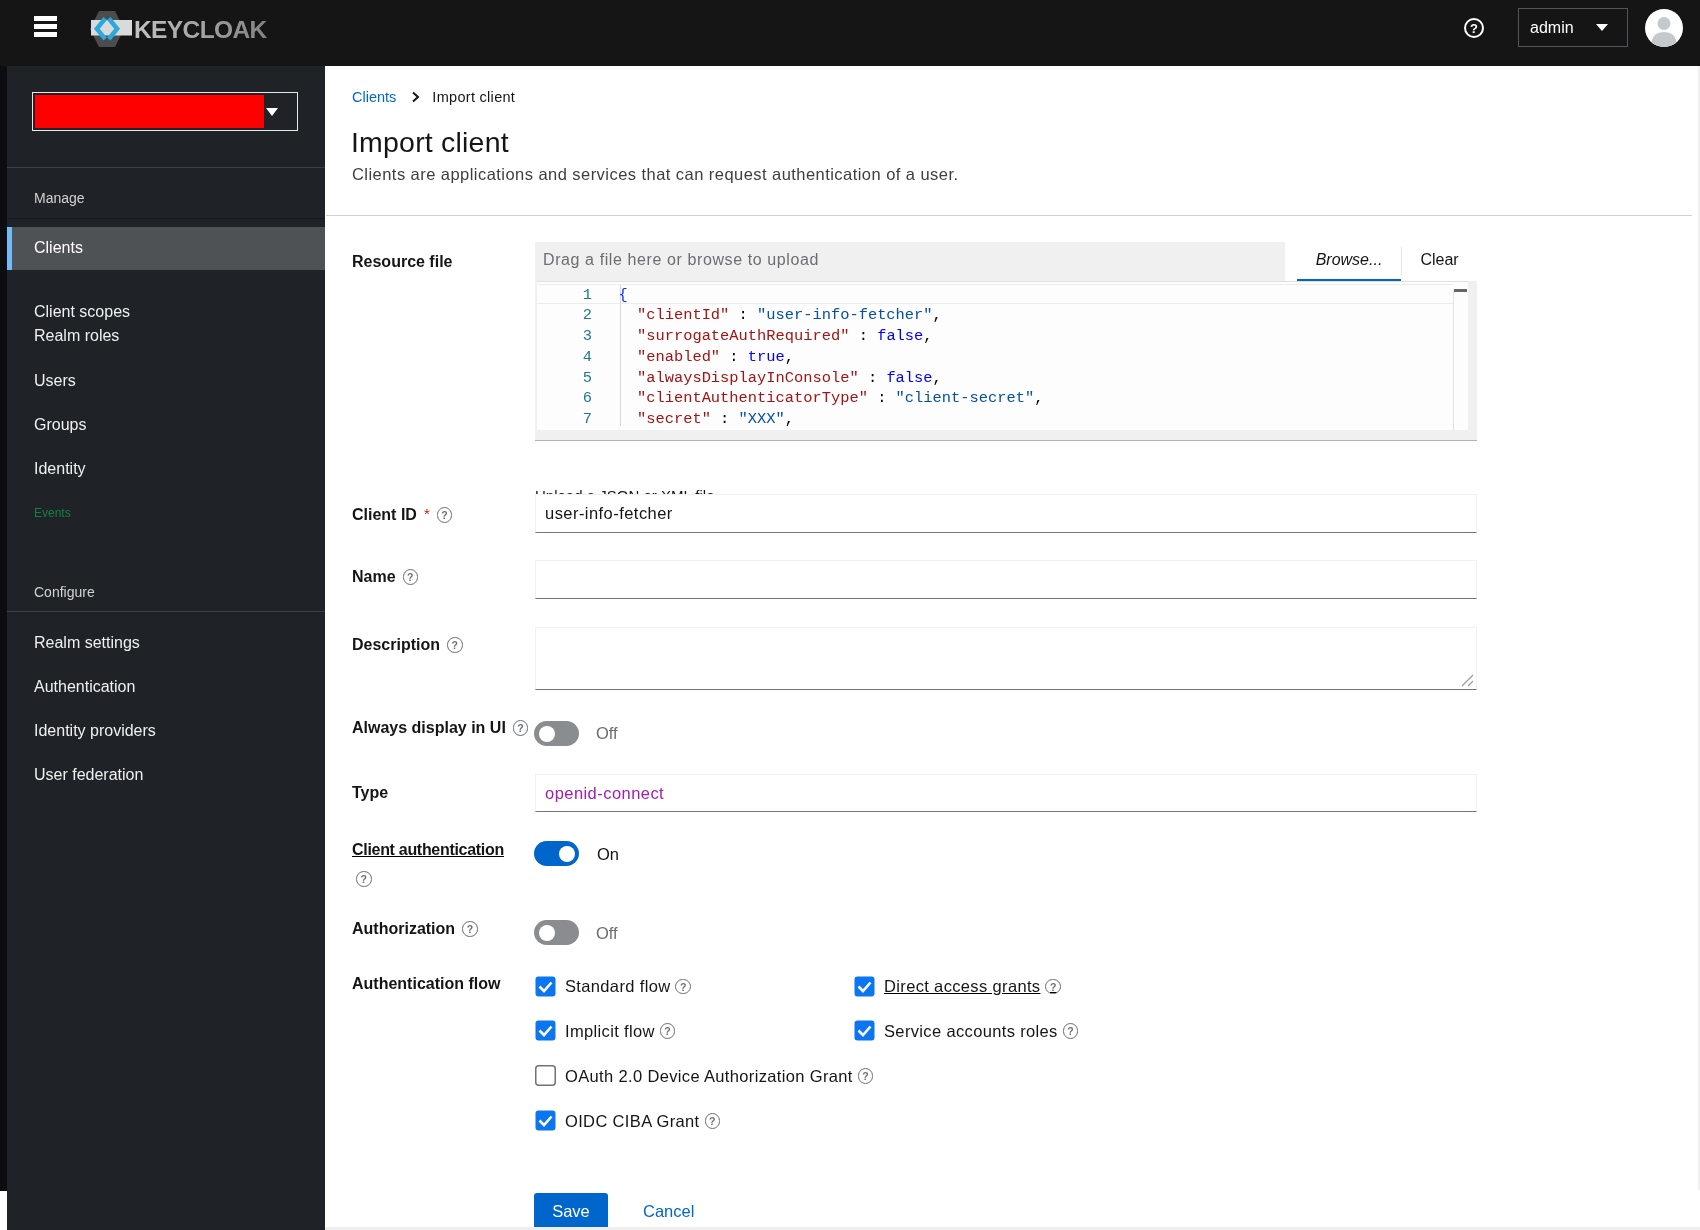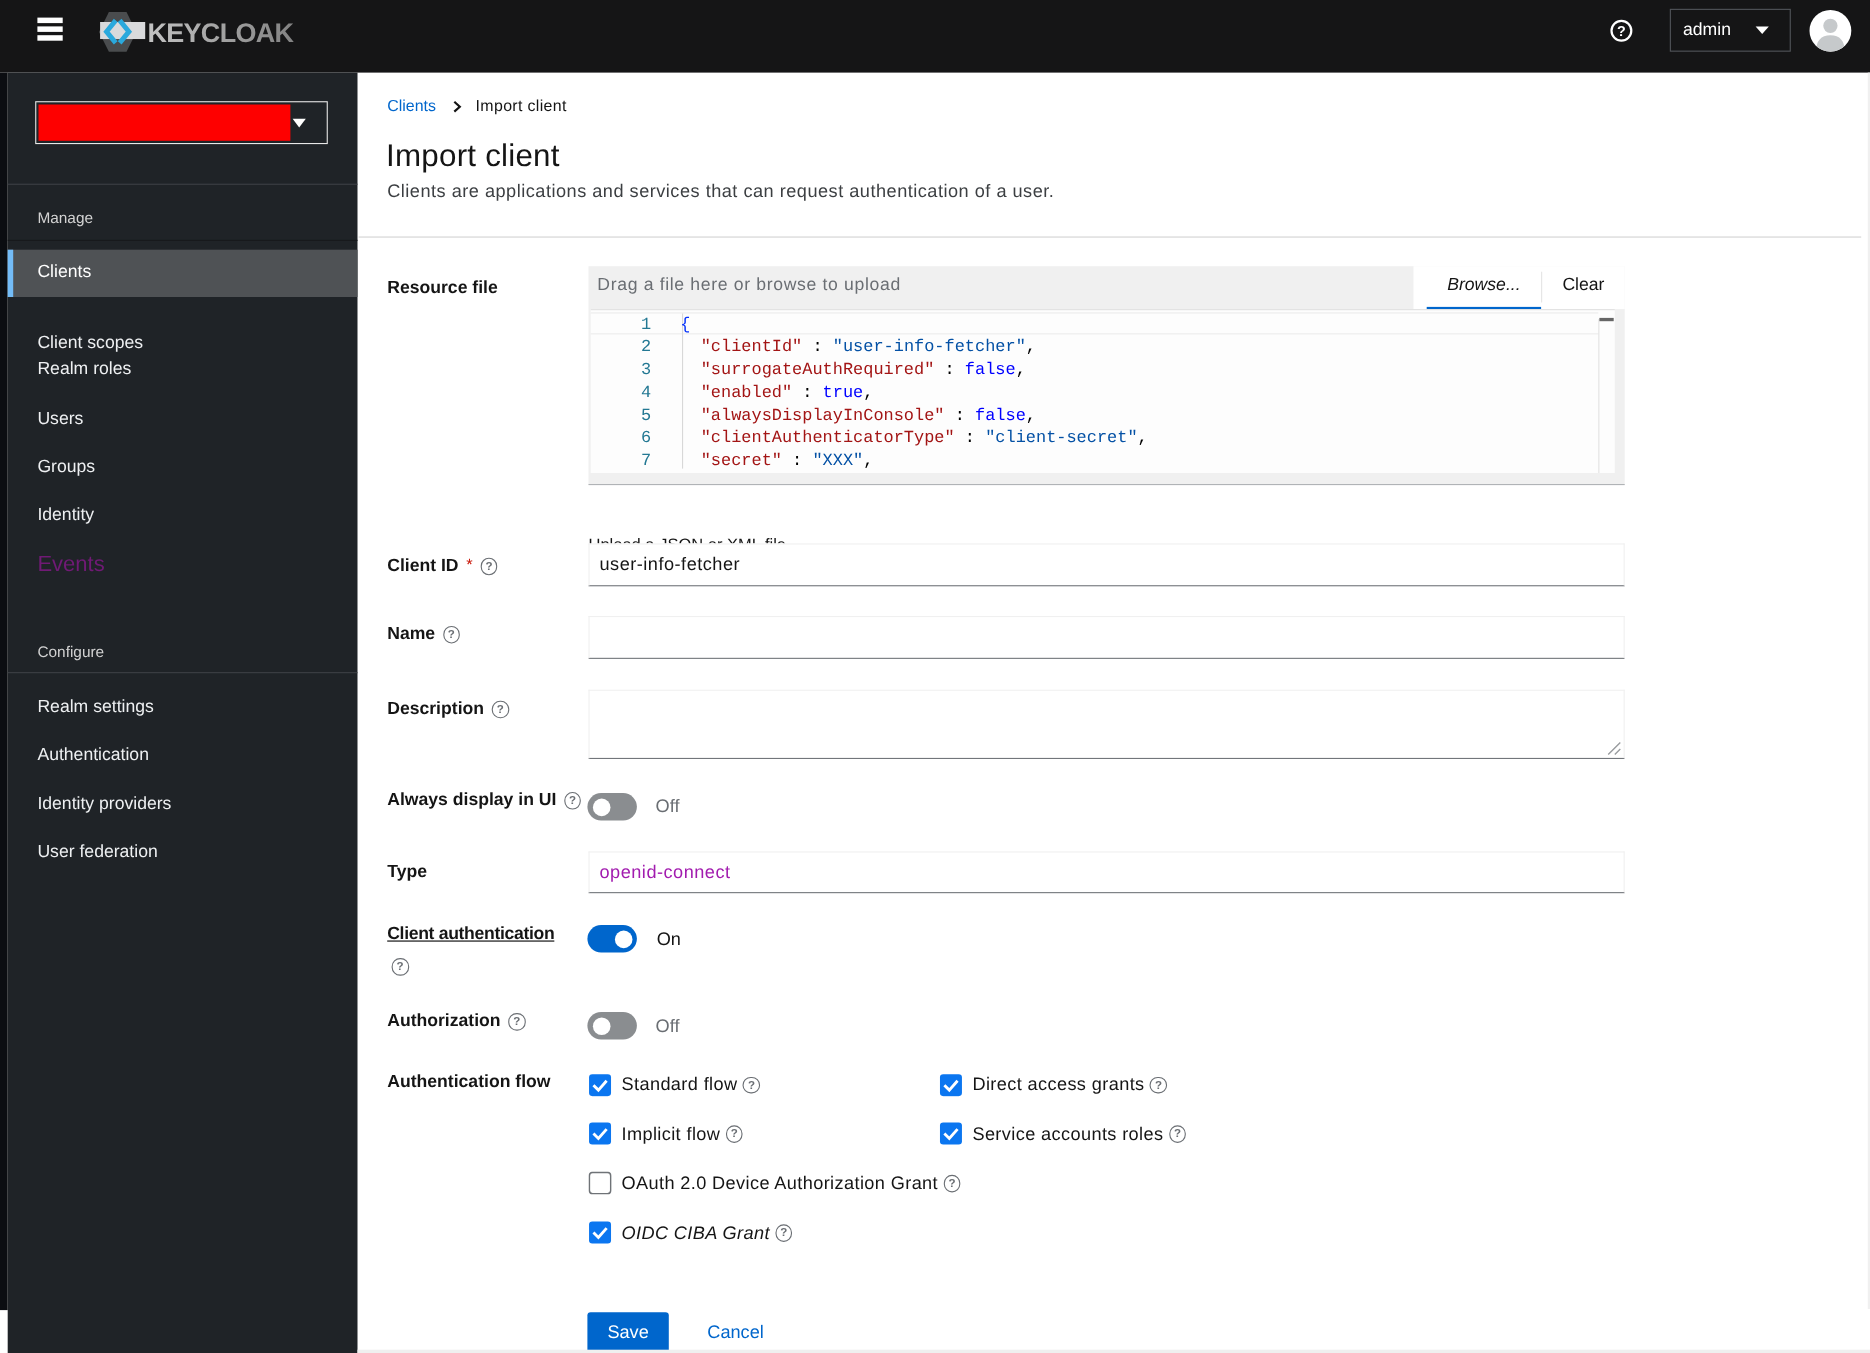--- a/index.html
+++ b/index.html
@@ -53,21 +53,21 @@
 <div class="abs" style="left:7px;top:166.5px;width:318px;height:1px;background:#3c4045;"></div>
 <div class="abs" style="left:34px;top:190px;font-size:14px;color:#d2d2d2;">Manage</div>
 <div class="abs" style="left:7px;top:217.5px;width:318px;height:1px;background:#17191c;"></div>
 <div class="abs" style="left:7px;top:226.5px;width:318px;height:43.5px;background:#4f5255;border-left:5px solid #73bcf7;"></div>
 <div class="abs" style="left:34px;top:225.5px;width:280px;height:44px;display:flex;align-items:center;font-size:16px;color:#fff;">Clients</div>
 <div class="abs" style="left:34px;top:270px;width:280px;height:44px;display:flex;align-items:center;font-size:16px;color:#eef0f2;margin-top:20px;">Client scopes</div>
 <div class="abs" style="left:34px;top:314.3px;width:280px;height:44px;display:flex;align-items:center;font-size:16px;color:#eef0f2;">Realm roles</div>
 <div class="abs" style="left:34px;top:358.5px;width:280px;height:44px;display:flex;align-items:center;font-size:16px;color:#eef0f2;">Users</div>
 <div class="abs" style="left:34px;top:402.6px;width:280px;height:44px;display:flex;align-items:center;font-size:16px;color:#eef0f2;">Groups</div>
 <div class="abs" style="left:34px;top:446.8px;width:280px;height:44px;display:flex;align-items:center;font-size:16px;color:#eef0f2;">Identity</div>
-<div class="abs" style="left:34px;top:491px;width:280px;height:44px;display:flex;align-items:center;font-size:20px;color:#701a75;">Events</div>
+<div class="abs" style="left:34px;top:491px;width:280px;height:44px;display:flex;align-items:center;font-size:12px;color:#15803d;">Events</div>
 <div class="abs" style="left:34px;top:621px;width:280px;height:44px;display:flex;align-items:center;font-size:16px;color:#eef0f2;">Realm settings</div>
 <div class="abs" style="left:34px;top:664.6px;width:280px;height:44px;display:flex;align-items:center;font-size:16px;color:#eef0f2;">Authentication</div>
 <div class="abs" style="left:34px;top:708.6px;width:280px;height:44px;display:flex;align-items:center;font-size:16px;color:#eef0f2;">Identity providers</div>
 <div class="abs" style="left:34px;top:752.6px;width:280px;height:44px;display:flex;align-items:center;font-size:16px;color:#eef0f2;">User federation</div>
 <div class="abs" style="left:34px;top:583.5px;font-size:14px;color:#d2d2d2;">Configure</div>
 <div class="abs" style="left:7px;top:611px;width:318px;height:1px;background:#3c4045;"></div>
 
 <div class="abs" style="left:352px;top:88.5px;display:flex;align-items:center;font-size:14.5px;">
   <span style="color:#0066cc;">Clients</span>
   <svg style="margin:1px 12px 0 15px;" width="9" height="12" viewBox="0 0 9 12">
@@ -171,21 +171,21 @@
       <path d="M4.5 10.5 L9 15 L16.5 6.5" stroke="#fff" stroke-width="2.6" fill="none"></path>
     </svg></div>
 <div class="abs" style="left:565px;top:977px;display:flex;align-items:center;">
     <span style="font-size:16.5px;letter-spacing:0.35px;color:#151515;">Standard flow</span>
     <span class="qicon" style="margin-left:5px;">?</span>
   </div>
 <div class="abs" style="left:853.5px;top:975.5px;"><svg width="21" height="21" viewBox="0 0 21 21">
       <rect x="0.5" y="0.5" width="20" height="20" rx="3" fill="#0b76f0"></rect>
       <path d="M4.5 10.5 L9 15 L16.5 6.5" stroke="#fff" stroke-width="2.6" fill="none"></path>
     </svg></div>
-<div class="abs" style="left:884px;top:977px;display:flex;align-items:center;">
+<div class="abs" style="left:884px;top:977px;display:flex;align-items:center;text-decoration:underline;">
     <span style="font-size:16.5px;letter-spacing:0.35px;color:#151515;">Direct access grants</span>
     <span class="qicon" style="margin-left:5px;">?</span>
   </div>
 <div class="abs" style="left:534.5px;top:1020px;"><svg width="21" height="21" viewBox="0 0 21 21">
       <rect x="0.5" y="0.5" width="20" height="20" rx="3" fill="#0b76f0"></rect>
       <path d="M4.5 10.5 L9 15 L16.5 6.5" stroke="#fff" stroke-width="2.6" fill="none"></path>
     </svg></div>
 <div class="abs" style="left:565px;top:1021.5px;display:flex;align-items:center;">
     <span style="font-size:16.5px;letter-spacing:0.35px;color:#151515;">Implicit flow</span>
     <span class="qicon" style="margin-left:5px;">?</span>
@@ -203,20 +203,20 @@
     </svg></div>
 <div class="abs" style="left:565px;top:1066.5px;display:flex;align-items:center;">
     <span style="font-size:16.5px;letter-spacing:0.35px;color:#151515;">OAuth 2.0 Device Authorization Grant</span>
     <span class="qicon" style="margin-left:5px;">?</span>
   </div>
 <div class="abs" style="left:534.5px;top:1110px;"><svg width="21" height="21" viewBox="0 0 21 21">
       <rect x="0.5" y="0.5" width="20" height="20" rx="3" fill="#0b76f0"></rect>
       <path d="M4.5 10.5 L9 15 L16.5 6.5" stroke="#fff" stroke-width="2.6" fill="none"></path>
     </svg></div>
 <div class="abs" style="left:565px;top:1111.5px;display:flex;align-items:center;">
-    <span style="font-size:16.5px;letter-spacing:0.35px;color:#151515;font-style:italic;">OIDC CIBA Grant</span>
+    <span style="font-size:16.5px;letter-spacing:0.35px;color:#151515;">OIDC CIBA Grant</span>
     <span class="qicon" style="margin-left:5px;">?</span>
   </div>
 
 <div class="abs" style="left:534px;top:1193px;width:74px;height:37px;background:#0066cc;border-radius:3px;display:flex;align-items:center;justify-content:center;color:#fff;font-size:16.5px;">Save</div>
 <div class="abs" style="left:643px;top:1202px;font-size:16.5px;color:#0066cc;">Cancel</div>
 <div class="abs" style="left:325px;top:1227px;width:1375px;height:3px;background:#efefef;"></div>
 <div class="abs" style="left:1698px;top:66px;width:2px;height:1124px;background:#f0f0f0;"></div>
 
 </body></html>

